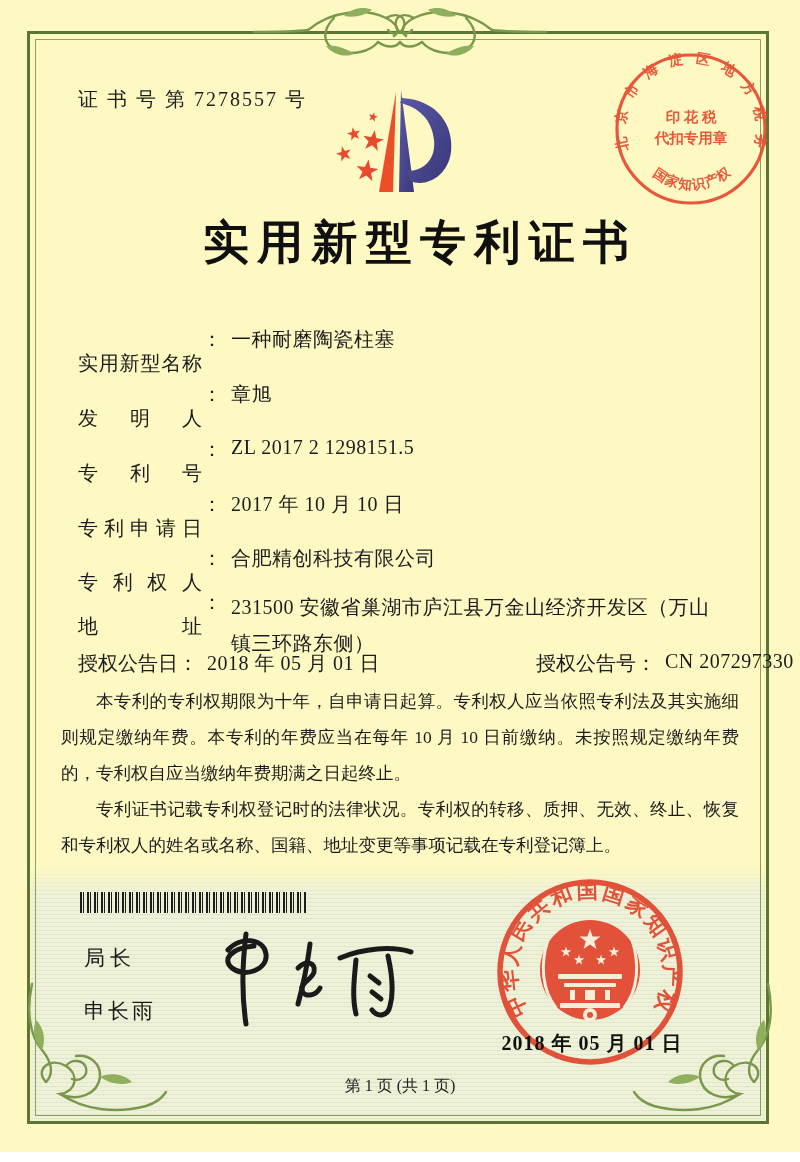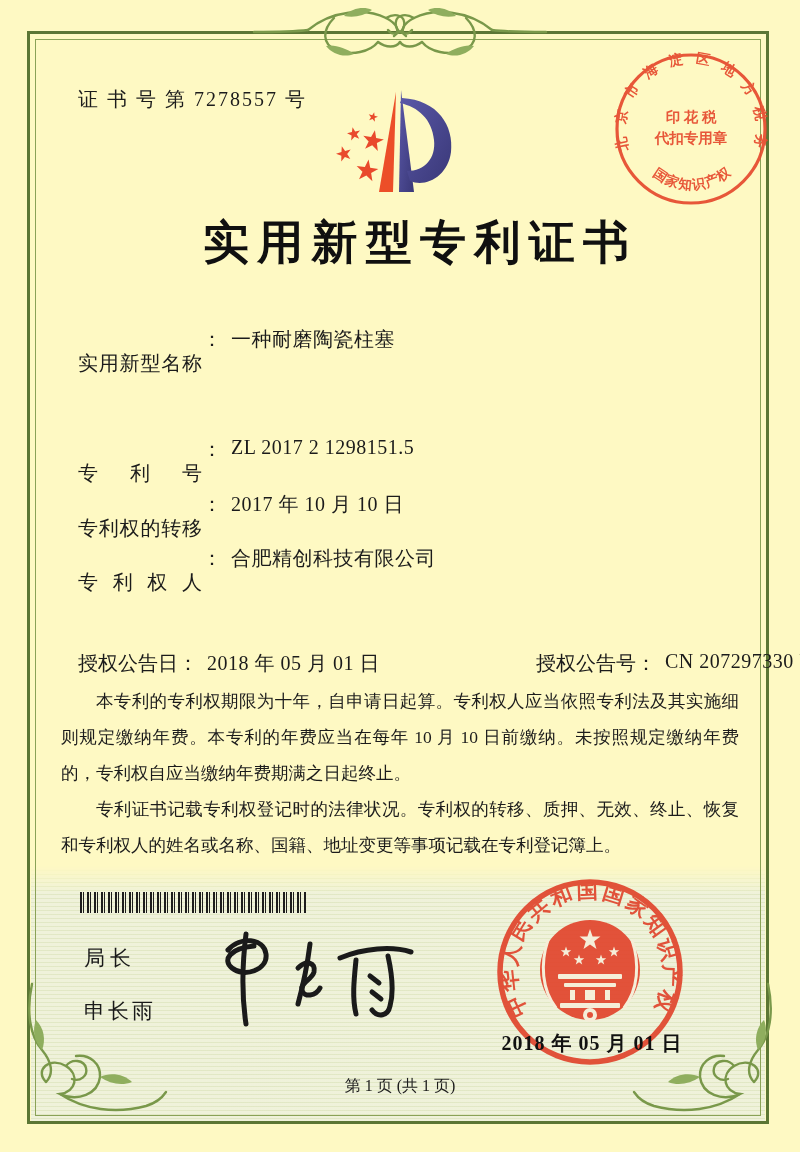--- a/index.html
+++ b/index.html
@@ -145,28 +145,34 @@
       <text x="79" y="72" text-anchor="middle" font-size="14.5" font-weight="bold" fill="#e64a2e">印 花 税</text>
       <text x="79" y="93" text-anchor="middle" font-size="14.5" font-weight="bold" fill="#e64a2e">代扣专用章</text>
     </svg>
   </div>
 
   <div class="title">实用新型专利证书</div>
 
   <div class="frow" style="top:326px;">
     <span class="flabel">实用新型名称</span><span class="fcolon">：</span><span class="fvalue">一种耐磨陶瓷柱塞</span>
   </div>
+  <div class="frow" style="top:381px;">
+    <span class="flabel">发明人</span><span class="fcolon">：</span><span class="fvalue">章旭</span>
+  </div>
   <div class="frow" style="top:436px;">
     <span class="flabel">专利号</span><span class="fcolon">：</span><span class="fvalue">ZL 2017 2 1298151.5</span>
   </div>
   <div class="frow" style="top:491px;">
-    <span class="flabel">专利权的转移</span><span class="fcolon">：</span><span class="fvalue">2017 年 10 月 10 日</span>
+    <span class="flabel">专利申请日</span><span class="fcolon">：</span><span class="fvalue">2017 年 10 月 10 日</span>
   </div>
   <div class="frow" style="top:545px;">
     <span class="flabel">专利权人</span><span class="fcolon">：</span><span class="fvalue">合肥精创科技有限公司</span>
+  </div>
+  <div class="frow addr" style="top:589px;">
+    <span class="flabel">地址</span><span class="fcolon">：</span><span class="fvalue">231500 安徽省巢湖市庐江县万金山经济开发区（万山镇三环路东侧）</span>
   </div>
 
   <div class="frow" style="top:650px;width:660px;">
     <span>授权公告日</span><span>：</span><span class="fvalue">2018 年 05 月 01 日</span>
     <span class="grant-no">
       <span>授权公告号</span><span>：</span><span class="fvalue">CN 207297330 U</span>
     </span>
   </div>
 
   <div class="body-text">

